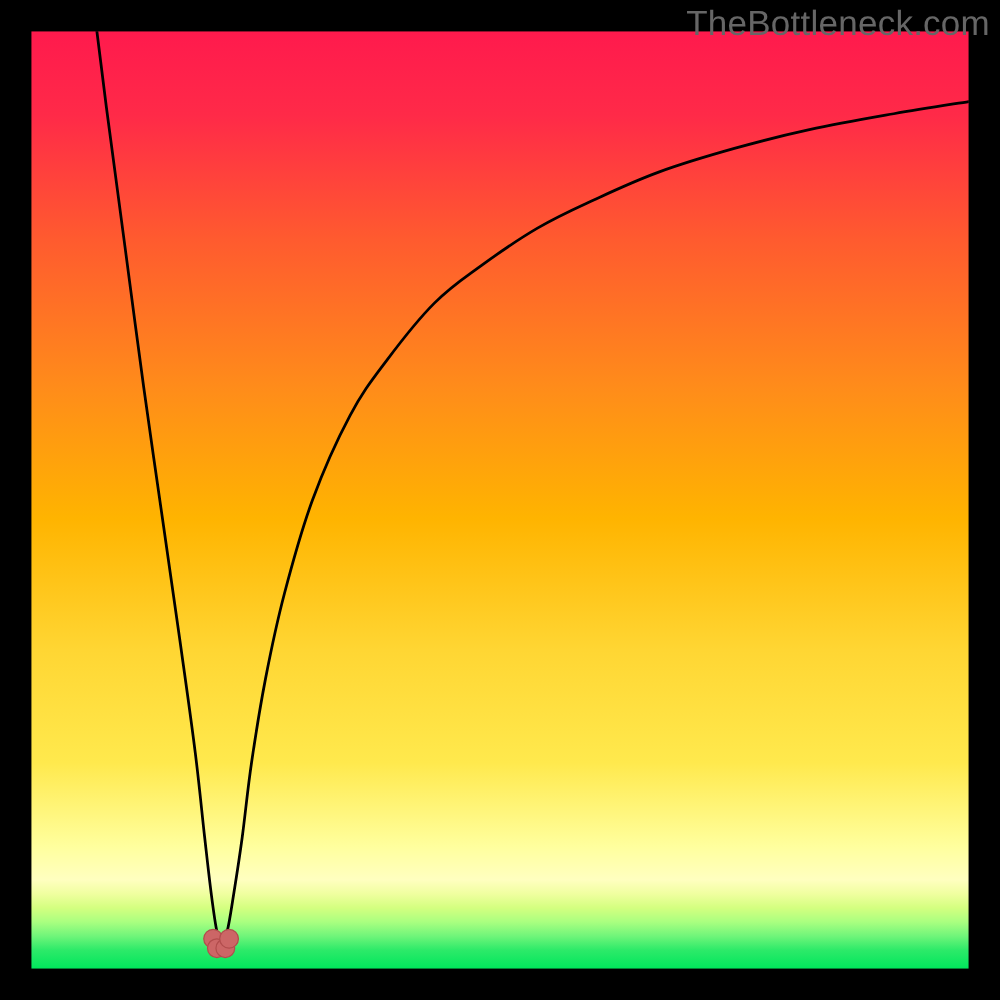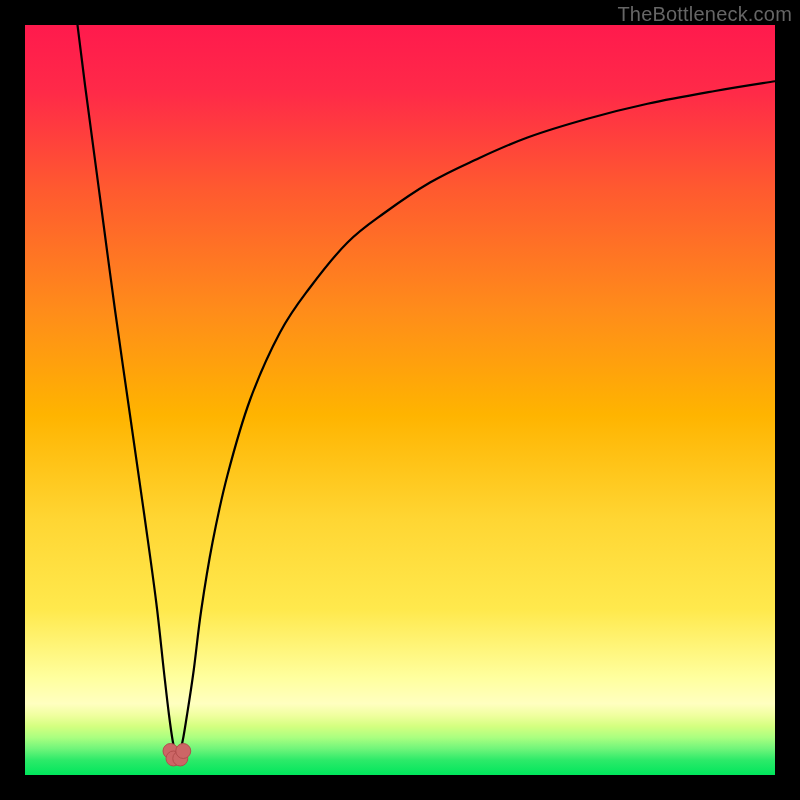--- a/index.html
+++ b/index.html
@@ -23,21 +23,21 @@
     position: absolute;
     left: 0;
     top: 0;
     width: 750px;
     height: 750px;
   }
   .attribution {
     position: absolute;
     right: 8px;
     top: 3px;
-    font-size: 20px;
+    font-size: 28px;
     font-weight: 500;
     color: #666666;
     letter-spacing: 0.2px;
   }
 </style>
 </head>
 <body>
 
 <div class="frame">
   <svg class="plot-area" viewBox="0 0 750 750" preserveAspectRatio="none">

